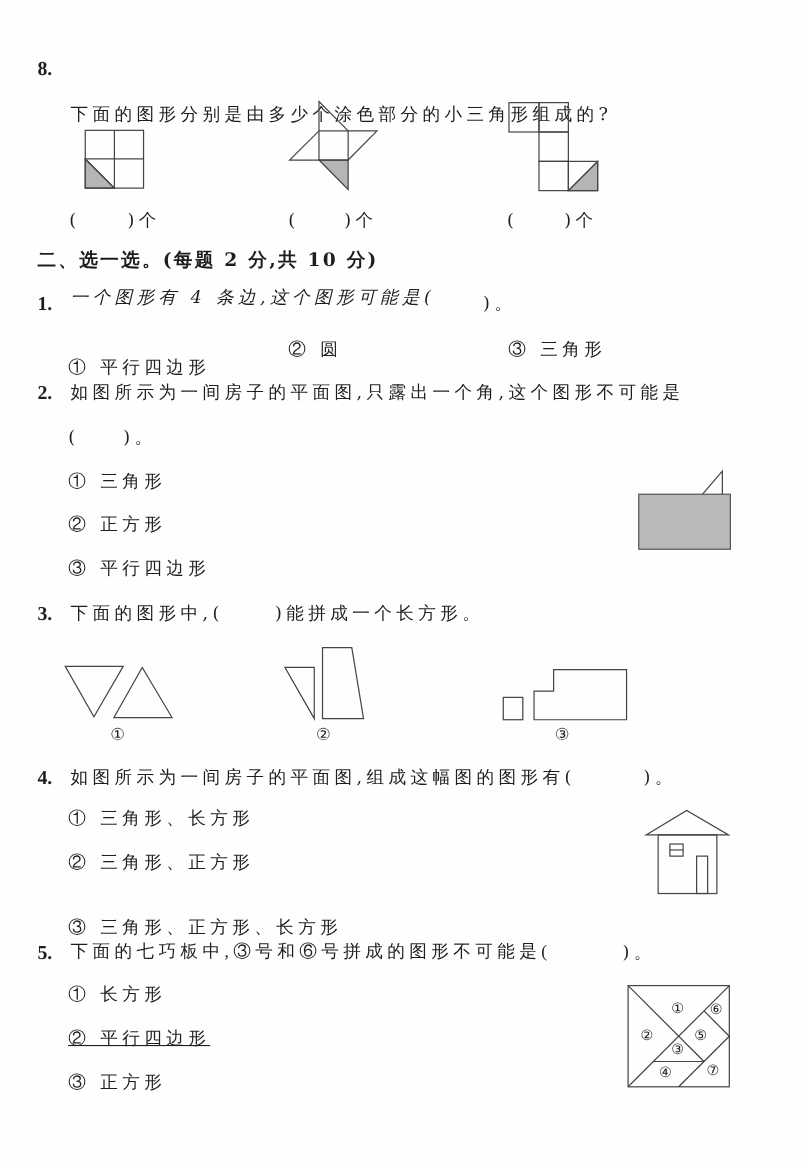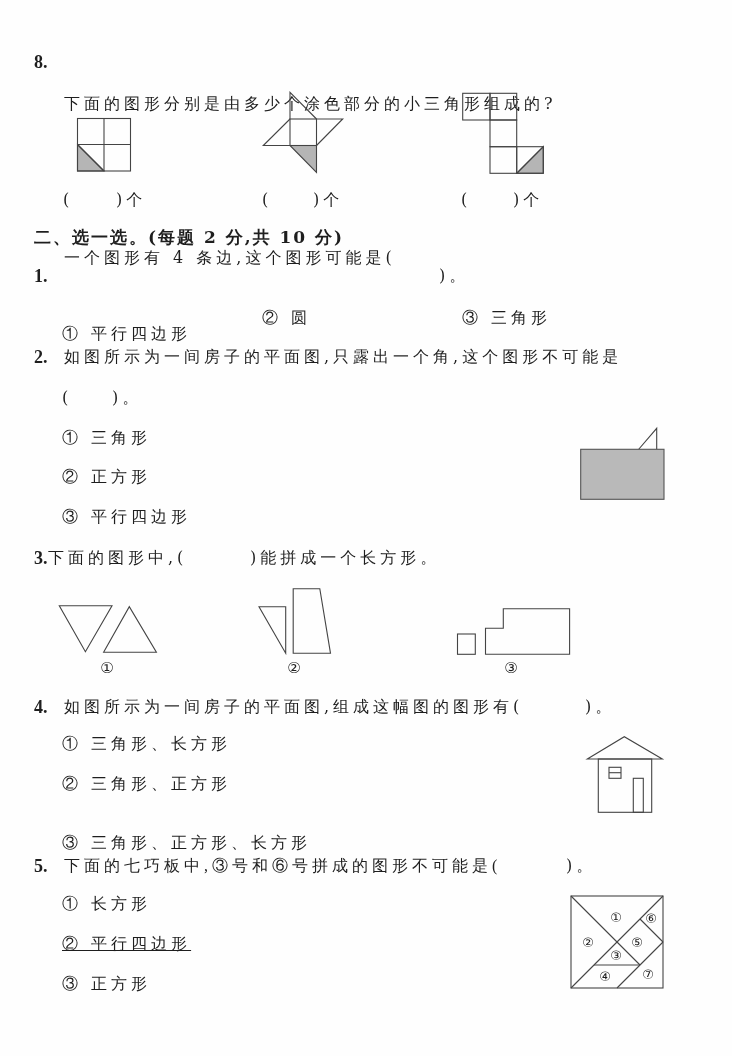--- a/index.html
+++ b/index.html
@@ -41,40 +41,40 @@
   <span class="t" style="left:262px; top:189px;">(</span>
   <span class="t" style="left:313px; top:189px;">)个</span>
   <span class="t" style="left:461px; top:189px;">(</span>
   <span class="t" style="left:513px; top:189px;">)个</span>
 </div>
 
 <span class="t bold" style="left:34px; top:226px; font-size:17px;">二、选一选。(每题 2 分,共 10 分)</span>
 
 <div>
   <span class="num" style="left:34px; top:265px;">1.</span>
-  <span class="t" style="left:64px; top:247px;">一个图形有 4 条边,这个图形可能是(</span>
+  <span class="t" style="left:64px; top:259px;font-style:italic;">一个图形有 4 条边,这个图形可能是(</span>
   <span class="t" style="left:439px; top:265px;">)。</span>
   <span class="t" style="left:62px; top:307px;margin-top:16px;">① 平行四边形</span>
   <span class="t" style="left:262px; top:307px;">② 圆</span>
   <span class="t" style="left:462px; top:307px;">③ 三角形</span>
 </div>
 
 <div>
   <span class="num" style="left:34px; top:346px;">2.</span>
   <span class="t" style="left:64px; top:346px;">如图所示为一间房子的平面图,只露出一个角,这个图形不可能是</span>
   <span class="t" style="left:62px; top:387px;">(</span>
   <span class="t" style="left:112px; top:387px;">)。</span>
   <span class="t" style="left:62px; top:427px;">① 三角形</span>
   <span class="t" style="left:62px; top:466px;">② 正方形</span>
   <span class="t" style="left:62px; top:506px;">③ 平行四边形</span>
 </div>
 
 <div>
   <span class="num" style="left:34px; top:547px;">3.</span>
-  <span class="t" style="left:48px; top:547px;">下面的图形中,(</span>
+  <span class="t" style="left:64px; top:547px;">下面的图形中,(</span>
   <span class="t" style="left:250px; top:547px;">)能拼成一个长方形。</span>
   <span class="lbl" style="left:107px; top:659px;">①</span>
   <span class="lbl" style="left:294px; top:659px;">②</span>
   <span class="lbl" style="left:511px; top:659px;">③</span>
 </div>
 
 <div>
   <span class="num" style="left:34px; top:696px;">4.</span>
   <span class="t" style="left:64px; top:696px;">如图所示为一间房子的平面图,组成这幅图的图形有(</span>
   <span class="t" style="left:585px; top:696px;">)。</span>

